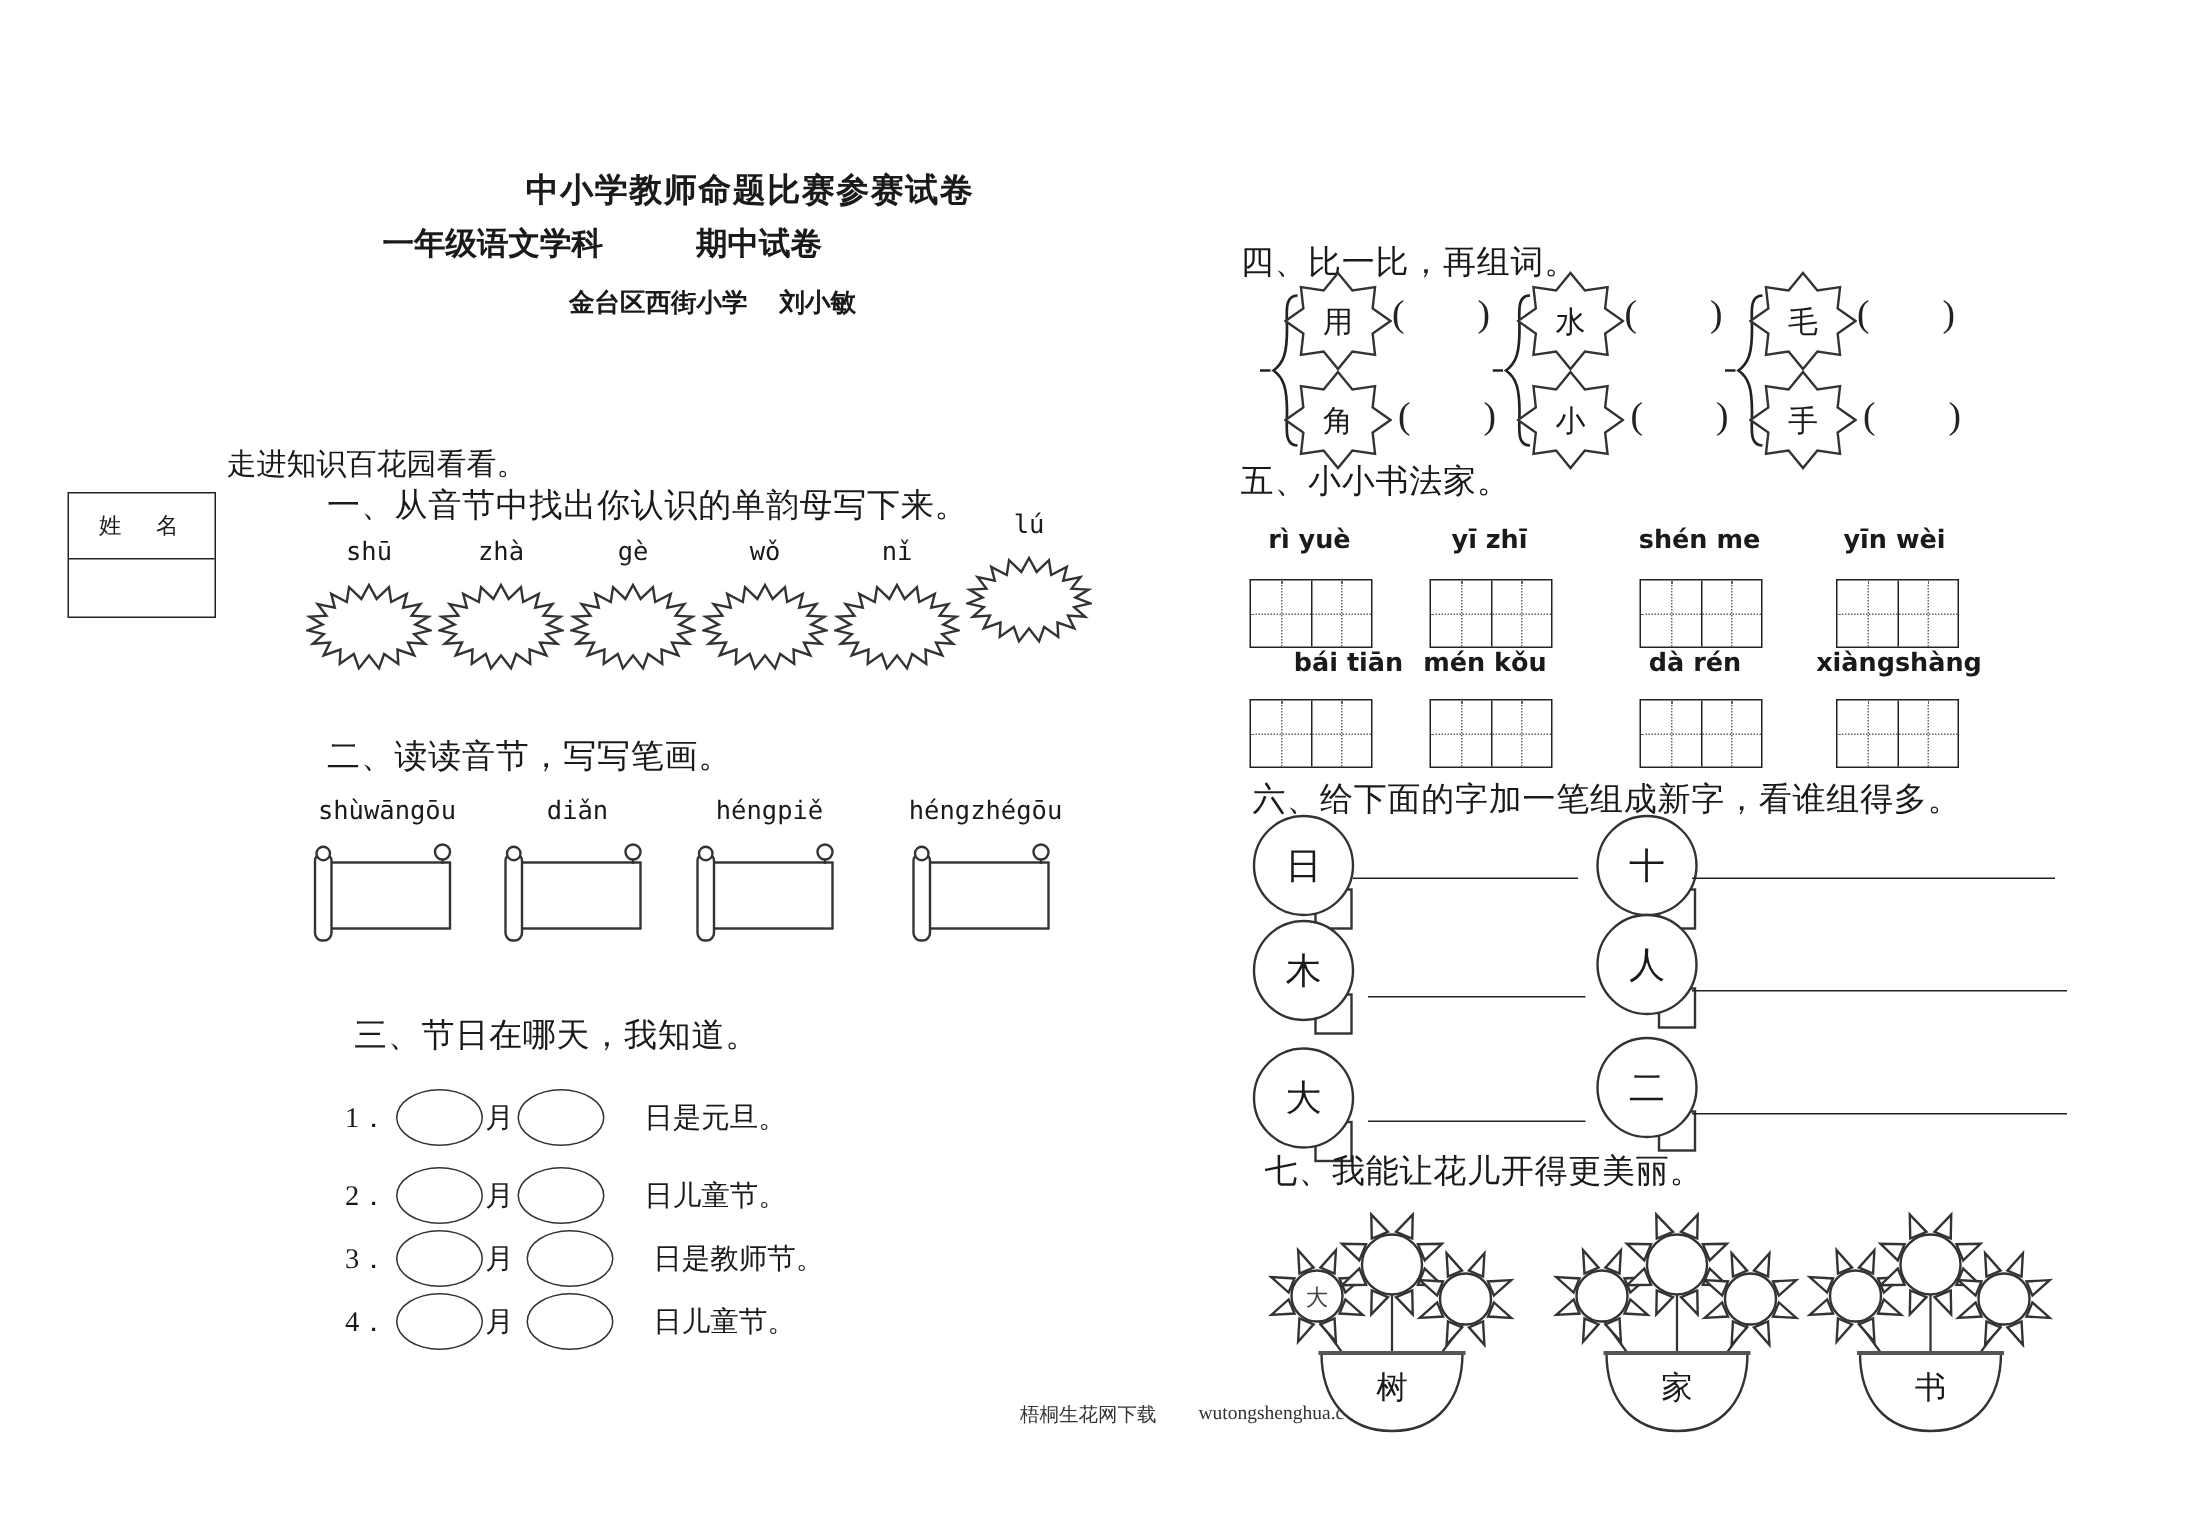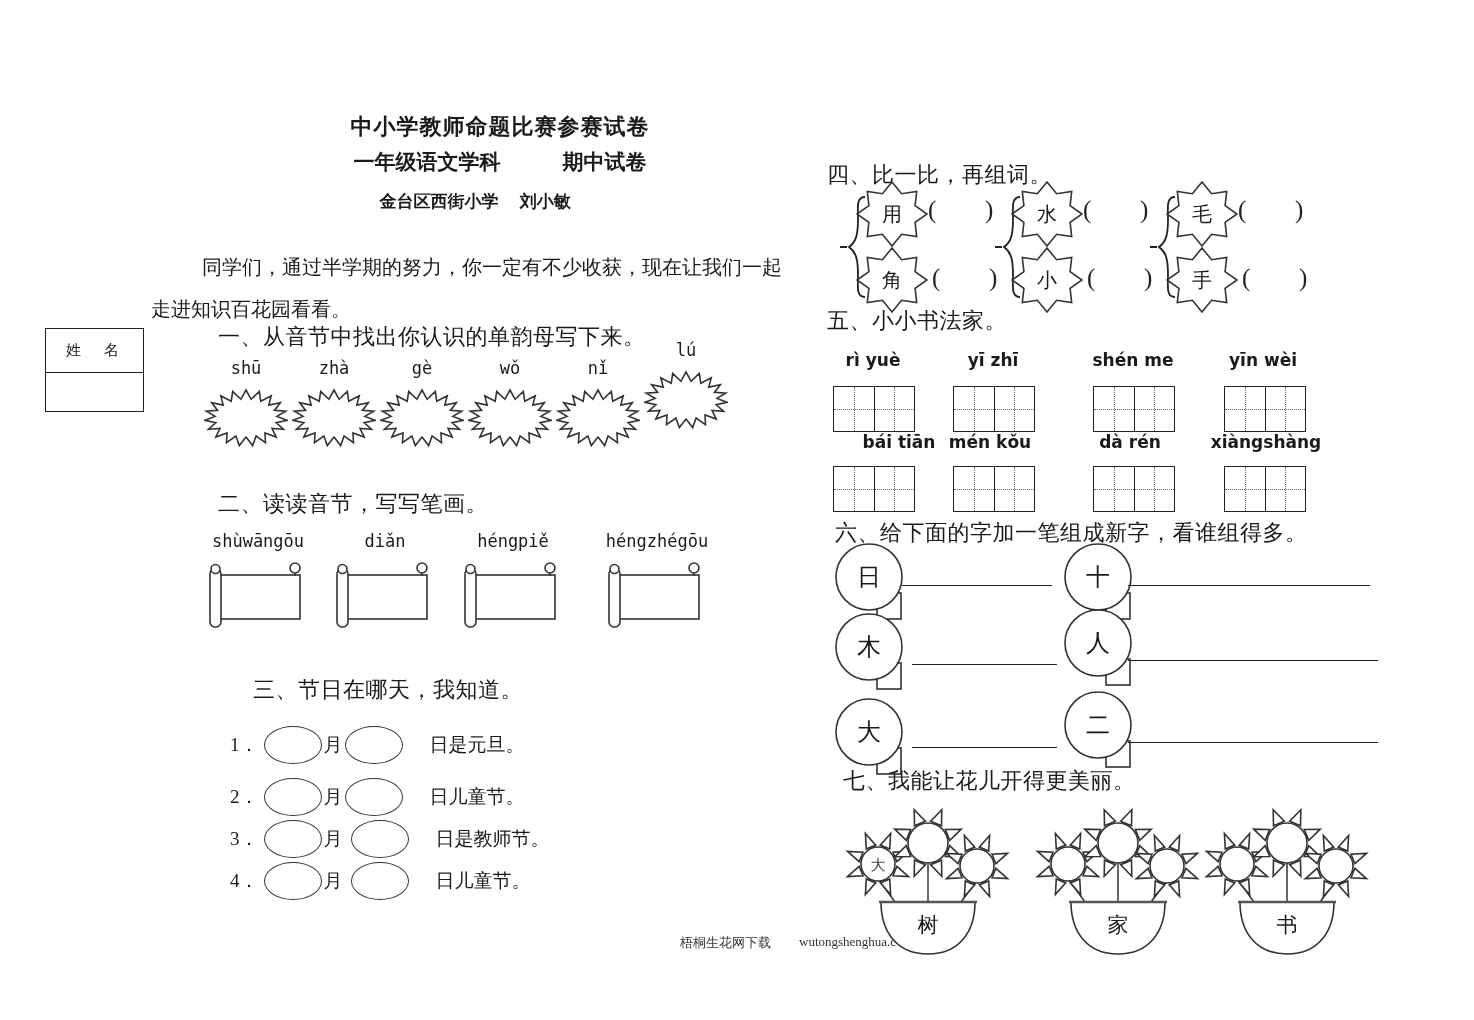--- a/index.html
+++ b/index.html
@@ -1,21 +1,21 @@
 <!DOCTYPE html>
 <html><head>
 <meta charset="utf-8">
 <style>
   html,body{margin:0;padding:0;background:#888;}
   .page{position:relative;width:1474px;height:1020px;background:#fff;overflow:hidden;
         font-family:"Liberation Serif","DejaVu Serif",serif;color:#1a1a1a;}
   .abs{position:absolute;}
   
   .title1{left:255px;top:112px;width:490px;text-align:center;font-size:22px;font-weight:bold;letter-spacing:1px;}
-  .title2{left:255px;top:148px;width:490px;display:flex;justify-content:center;gap:62px;font-size:21px;font-weight:bold;}
+  .title2{left:255px;top:148px;width:490px;display:flex;gap:62px;font-size:21px;font-weight:bold;}
   .byline{left:255px;top:190px;width:440px;text-align:center;font-size:17px;font-weight:bold;}
   
   .intro1{left:202px;top:254px;font-size:20px;white-space:nowrap;}
   .intro2{left:151px;top:296px;font-size:20px;white-space:nowrap;}
   
   .hd{font-family:"Liberation Sans","DejaVu Sans",sans-serif;font-weight:normal;font-size:22px;white-space:nowrap;letter-spacing:0.5px;}
   
   .namebox{left:45px;top:328px;width:97px;height:82px;border:1.6px solid #222;}
   .nb-top{height:43px;border-bottom:1.6px solid #222;display:flex;align-items:center;justify-content:center;font-size:15px;letter-spacing:4px;}
   
@@ -67,21 +67,20 @@
 
 <div class="page">
 
   <div class="abs title1">中小学教师命题比赛参赛试卷</div>
   <div class="abs title2">
     <span>一年级语文学科</span>
     <span>期中试卷</span>
   </div>
   <div class="abs byline">金台区西街小学　 刘小敏</div>
 
-  <div class="abs intro1">同学们，通过半学期的努力，你一定有不少收获，现在让我们一起</div>
   <div class="abs intro2">走进知识百花园看看。</div>
 
   <div class="abs namebox">
     <div class="nb-top">姓　名</div>
     <div class="nb-bottom"></div>
   </div>
 
   <div class="abs hd" style="left:218px;top:322px">一、从音节中找出你认识的单韵母写下来。</div>
 
   <div class="abs" style="left:204px;top:358px;width:84px">
@@ -141,21 +140,21 @@
         <use href="#scroll"></use>
       </svg>
   </div>
   <div class="abs" style="left:458px;top:531px;width:110px">
     <div class="pylabel mono">héngpiě</div>
     <svg width="100" height="72" viewBox="0 0 100 72" style="margin-top:6px;margin-left:5px">
         <use href="#scroll"></use>
       </svg>
   </div>
 
-  <div class="abs hd" style="left:253px;top:675px">三、节日在哪天，我知道。</div>
+  <div class="abs hd" style="left:236px;top:675px">三、节日在哪天，我知道。</div>
 
   <div class="abs s3row" style="left:230px;top:726px">
     <span class="s3num">1．</span>
       <span class="oval"></span>
       <span>月</span>
       <span class="oval"></span>
       <span class="s3tail">日是元旦。</span>
   </div>
   <div class="abs s3row" style="left:230px;top:778px">
     <span class="s3num">2．</span>

